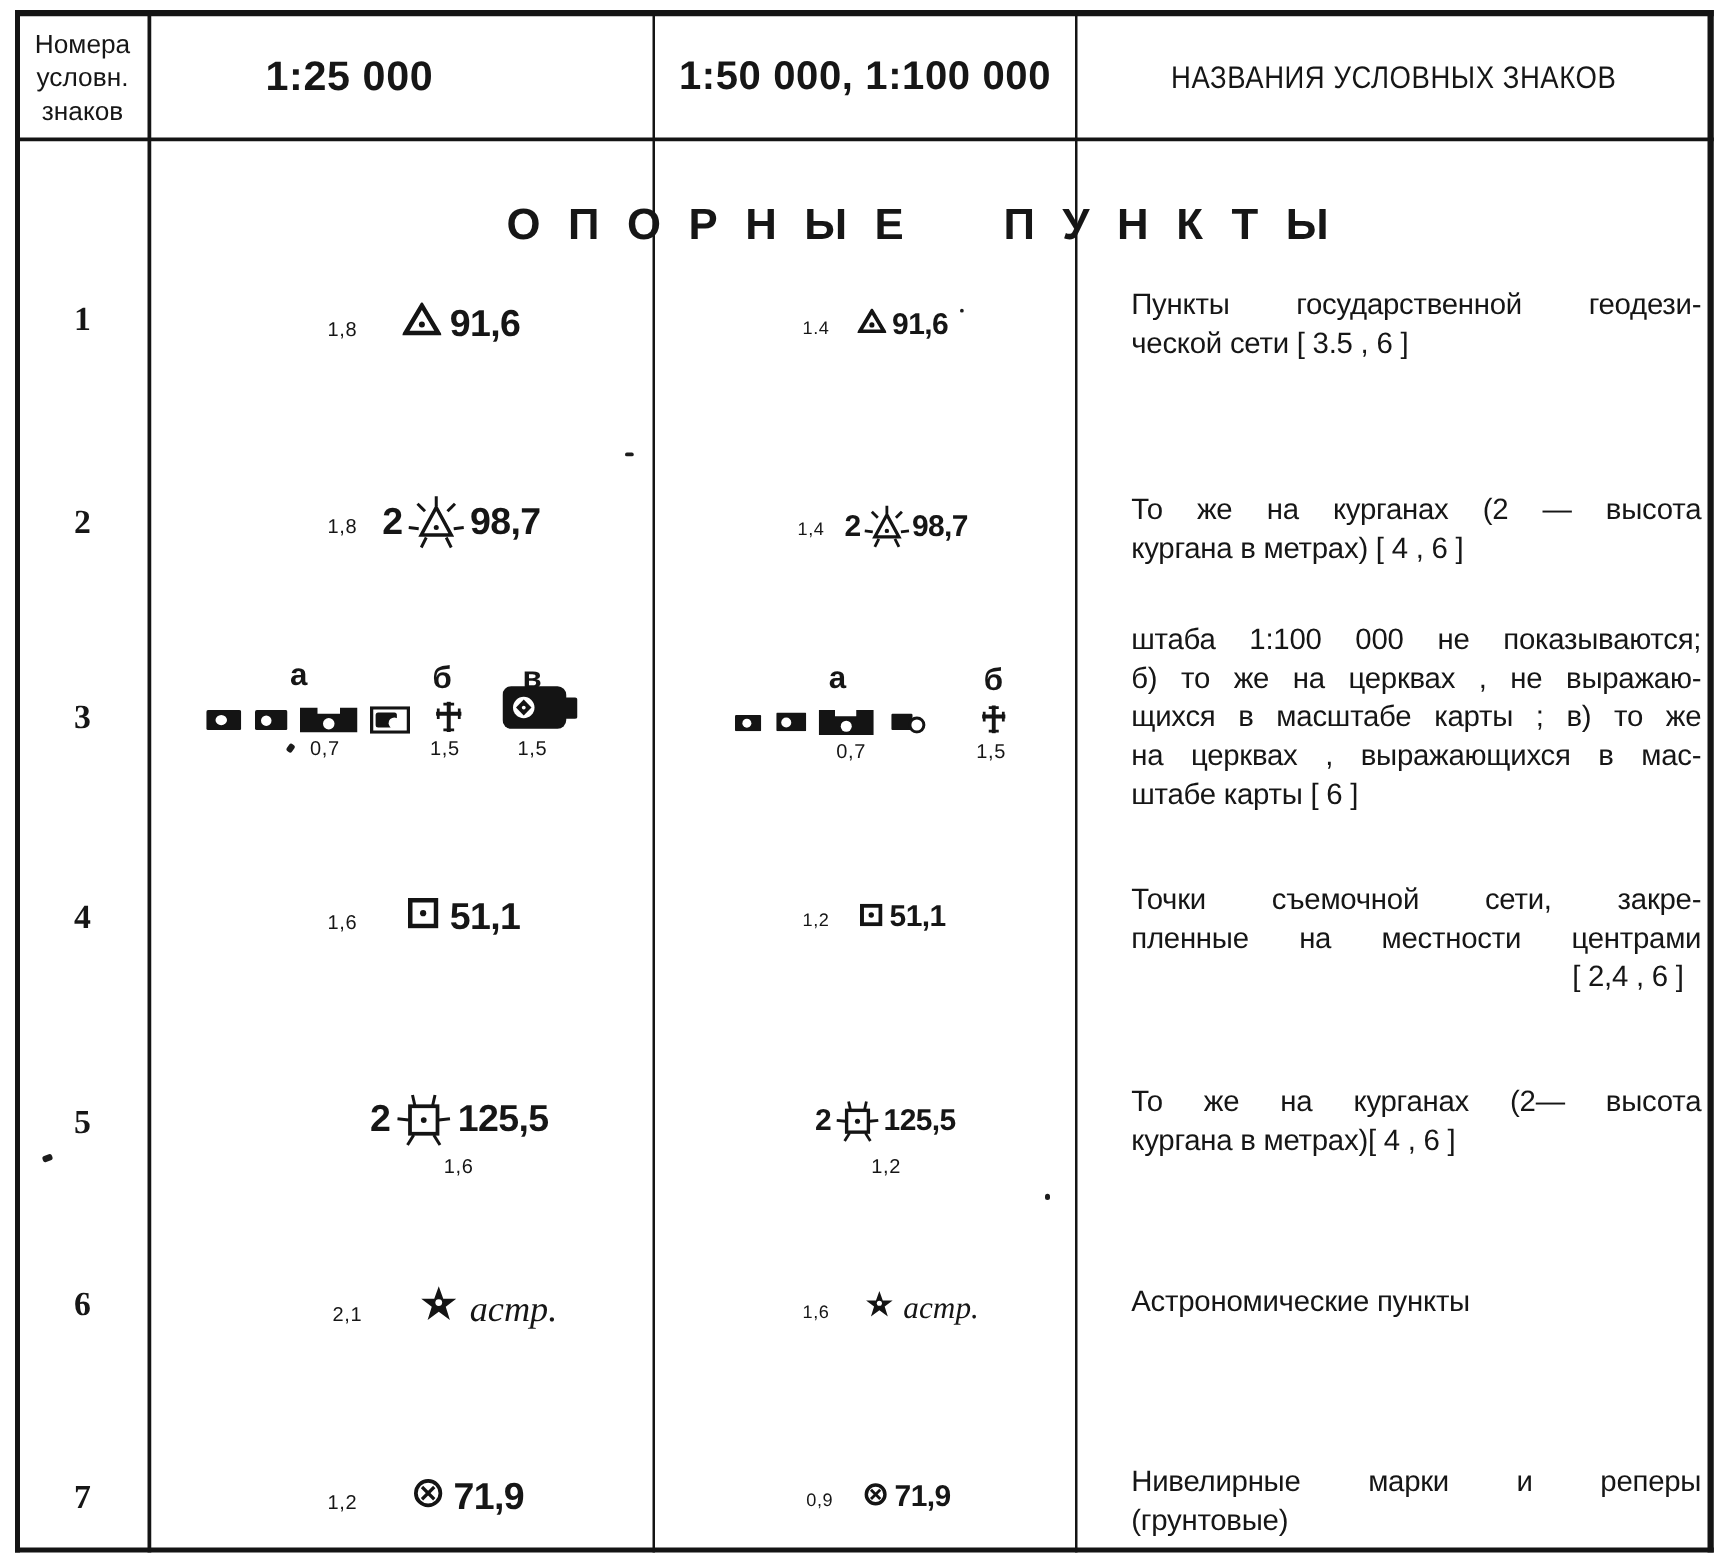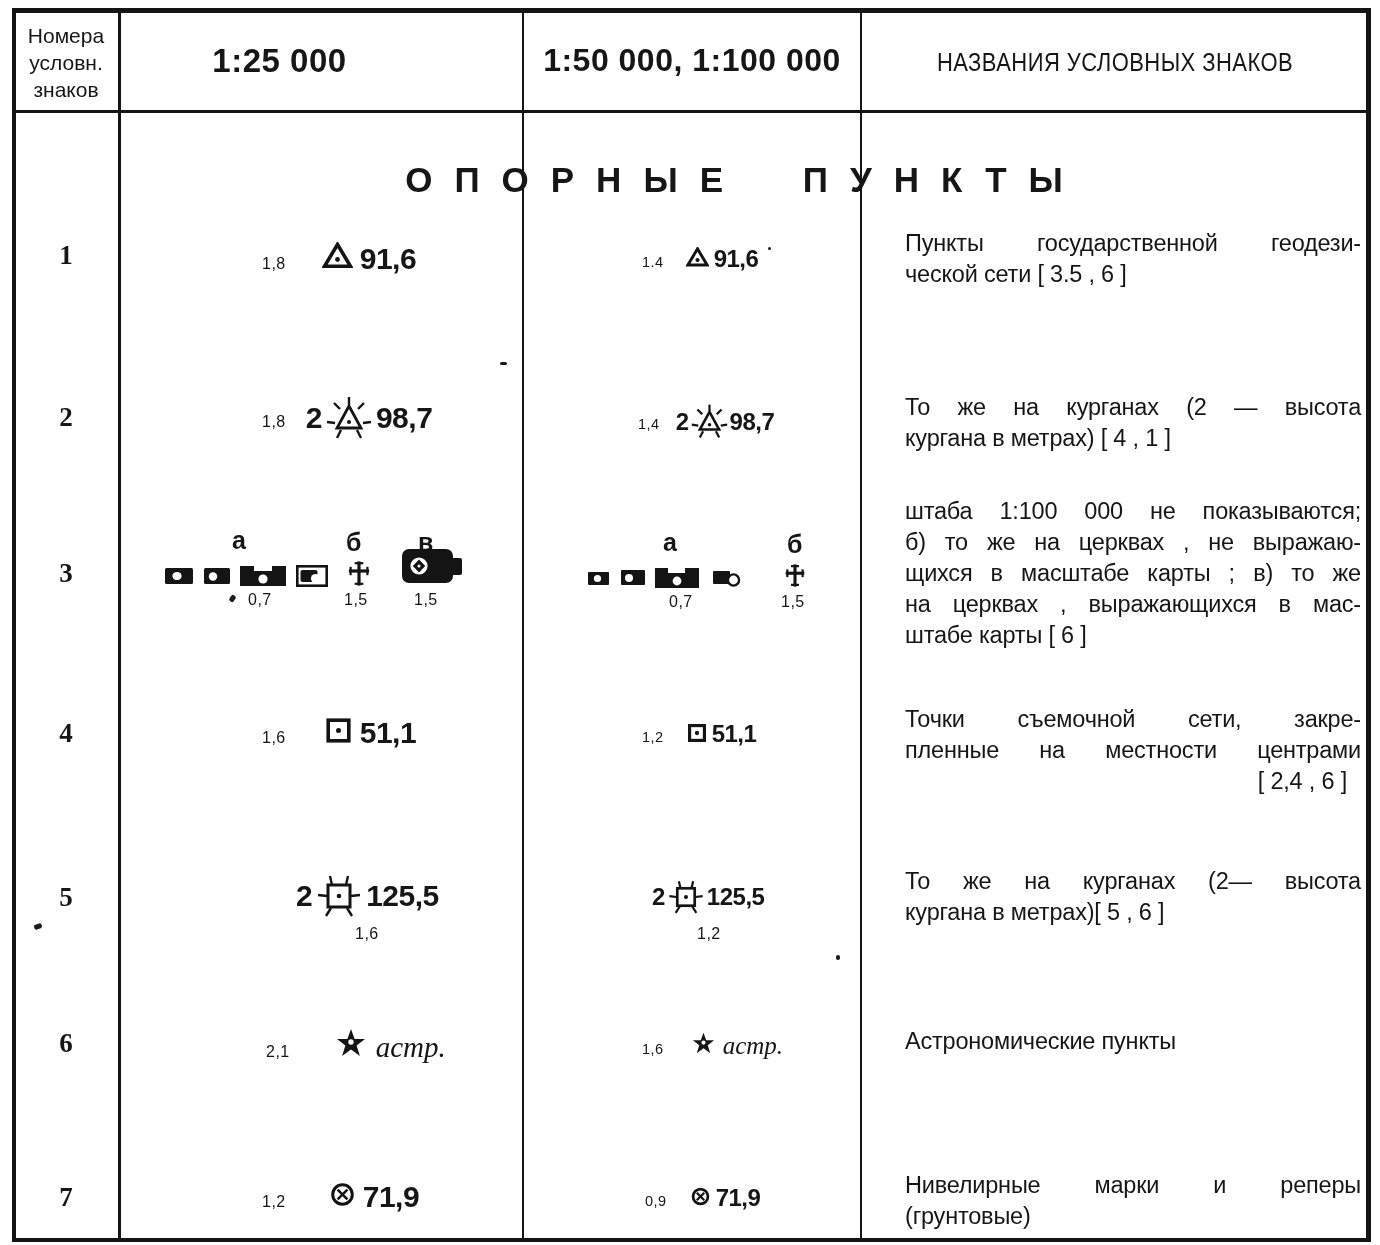--- a/index.html
+++ b/index.html
@@ -128,21 +128,21 @@
         <line x1="15" y1="35" x2="11" y2="43"></line>
         <line x1="31" y1="35" x2="35" y2="43"></line>
       </g>
       <path d="M23 11 L35 33 L11 33 Z" fill="none" stroke="#141414" stroke-width="3.2"></path>
       <circle cx="23" cy="27" r="2.2" fill="#141414"></circle>
     </svg>
     <span class="val50">98,7</span>
   </div>
   <div class="name" style="top:392px;">
     <div class="jl">То же на курганах (2 — высота</div>
-    <div class="nl">кургана в метрах) [ 4 , 1 ]</div>
+    <div class="nl">кургана в метрах) [ 4 , 6 ]</div>
   </div>
 
   <div class="abs" style="left:160px; top:528px; width:360px; height:90px;">
     <span class="abclab" style="left:72px;  top:0;">а</span>
     <span class="abclab" style="left:186px; top:2px;">б</span>
     <span class="abclab" style="left:258px; top:2px;">в</span>
     <svg class="abs" style="left:5px; top:40px;" width="28" height="16" viewBox="0 0 28 16">
       <rect x="0" y="0" width="28" height="16" rx="1.5" fill="#141414"></rect>
         <ellipse cx="12" cy="8" rx="4.6" ry="4.1" fill="#fff"></ellipse>
     </svg>
@@ -275,21 +275,21 @@
       </g>
       <rect x="13" y="13" width="22" height="22" fill="none" stroke="#141414" stroke-width="3.4"></rect>
       <circle cx="24" cy="24" r="2.6" fill="#141414"></circle>
     </svg>
     <span class="val50">125,5</span>
   </div>
   <span class="sublab" style="left:697px; top:926px;">1,2</span>
 
   <div class="name" style="top:866px;">
     <div class="jl">То же на курганах  (2— высота</div>
-    <div class="nl">кургана в метрах)[ 5 , 6 ]</div>
+    <div class="nl">кургана в метрах)[ 4 , 6 ]</div>
   </div>
 
   <div class="g" style="left:250px; top:1028px;">
     <span class="sz" style="margin-right:46px;">2,1</span>
     <svg width="30" height="29" viewBox="0 0 30 29">
       <path d="M15 1 L18.6 11 L29 11 L20.6 17.4 L23.9 28 L15 21.4 L6.1 28 L9.4 17.4 L1 11 L11.4 11 Z" fill="#141414"></path>
       <circle cx="15" cy="14" r="2.7" fill="#fff"></circle>
     </svg>
     <span class="astr25" style="margin-left:10px;">астр.</span>
   </div>

